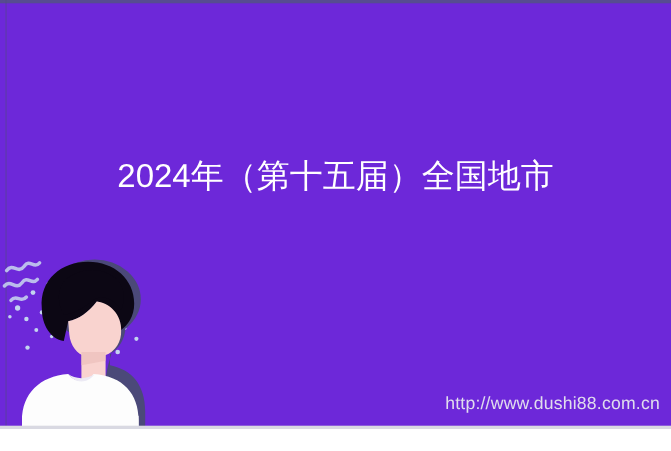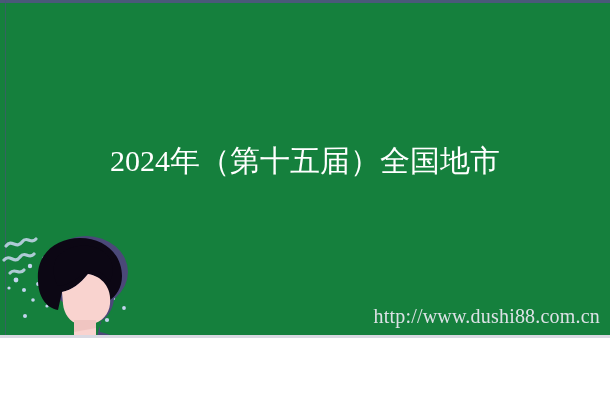--- a/index.html
+++ b/index.html
@@ -3,24 +3,24 @@
 <meta charset="utf-8">
 <style>
   html, body {
     margin: 0;
     padding: 0;
     background: #ffffff;
   }
   #poster {
     position: relative;
     width: 610px;
-    height: 338px;
+    height: 390px;
     overflow: hidden;
-    background: #15803d;
-    font-family: Liberation Serif, serif;
+    background: #6d28d9;
+    font-family: Liberation Sans, sans-serif;
     -webkit-font-smoothing: antialiased;
   }
   
   .edge-top {
     position: absolute;
     left: 0; top: 0;
     width: 610px; height: 3px;
     background: #545284;
     opacity: .85;
   }
@@ -68,21 +68,21 @@
     white-space: nowrap;
     font-weight: 400;
   }
 
   
   .watermark {
     position: absolute;
     right: 10px;
     bottom: 13px;
     color: #e7e7ef;
-    font-size: 20px;
+    font-size: 16px;
     line-height: 18px;
     letter-spacing: .2px;
     opacity: .95;
     white-space: nowrap;
   }
 </style>
 </head>
 <body>
 
 <div id="poster">

